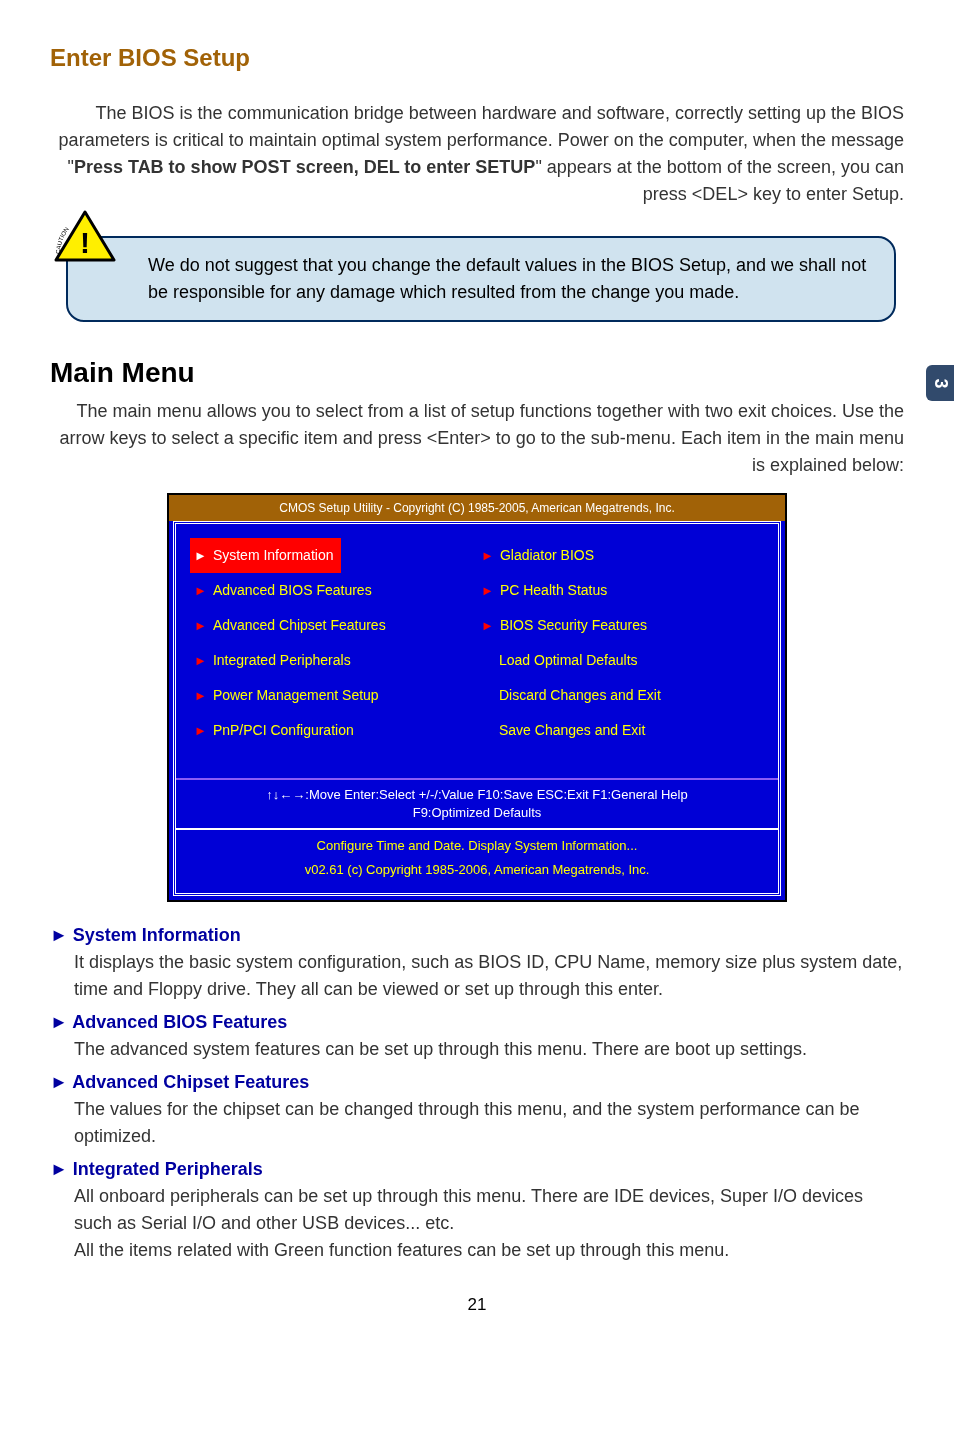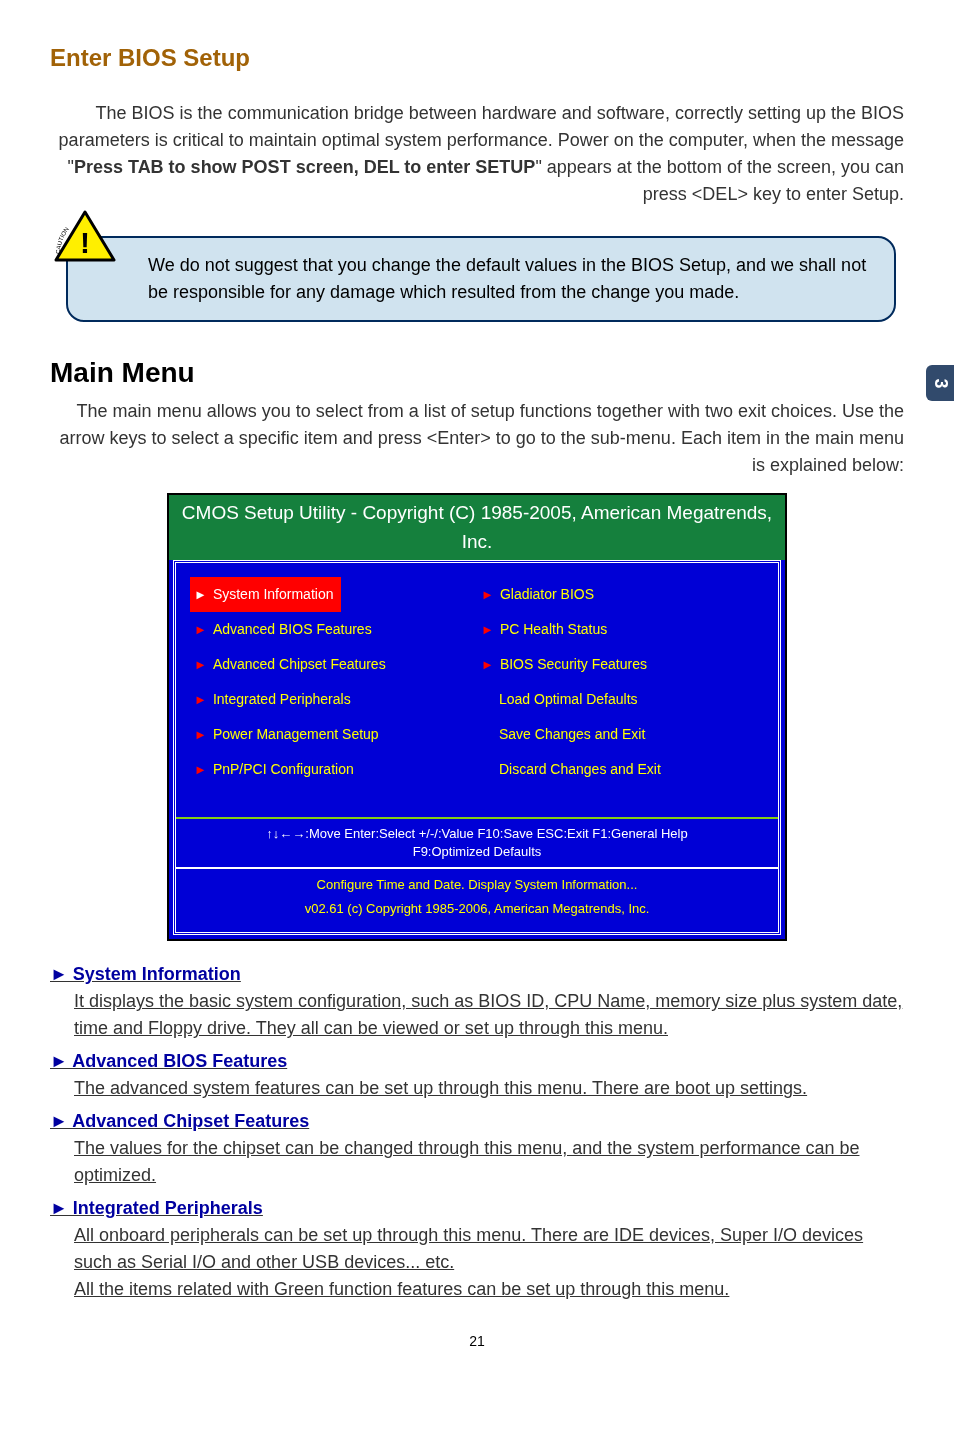--- a/index.html
+++ b/index.html
@@ -63,24 +63,24 @@
       transform-origin: center;
     }
     .page-tab span { transform: rotate(90deg); display: inline-block; }
     .bios-box {
       width: 620px;
       margin: 14px auto 20px auto;
       background: #0000d6;
       border: 2px solid #000;
     }
     .bios-titlebar {
-      background: #15803d;
+      background: #a16207;
       color: #fff;
       text-align: center;
-      font-size: 19px;
+      font-size: 12px;
       padding: 4px 0;
     }
     .bios-inner {
       border: 3px double #fff;
       margin: 0 4px 4px 4px;
       background: #0000d6;
     }
     .bios-columns {
       display: flex;
       padding: 14px 14px 30px 14px;
@@ -97,51 +97,51 @@
     .bios-item .arrow { color: #ff0000; font-size: 13px; }
     .bios-item.selected {
       background: #ff0000;
       color: #ffffff;
       display: inline-flex;
       padding-right: 8px;
     }
     .bios-item.selected .arrow { color: #fff; }
     .bios-item.noarrow { padding-left: 22px; }
     .bios-help {
-      border-top: 2px solid #84cc16;
+      border-top: 2px solid #8b5cf6;
       border-bottom: 2px solid #fff;
       padding: 6px 10px;
       text-align: center;
       color: #fff;
       font-size: 13px;
       line-height: 1.4;
     }
     .bios-footer {
       color: #ffff00;
       font-size: 13px;
       text-align: center;
       padding: 4px 4px 12px 4px;
       line-height: 1.8;
     }
-    .explain-block { margin-top: 6px; text-decoration: underline; }
+    .explain-block { margin-top: 6px; }
     .explain-title {
       color: #0000a0;
       font-weight: bold;
       font-size: 18px;
       margin-top: 6px;
     }
     .explain-body {
       color: #333;
       font-size: 18px;
       padding-left: 24px;
       line-height: 1.5;
     }
     .page-number {
       text-align: center;
-      font-size: 14px;
+      font-size: 17px;
       color: #000;
       margin-top: 28px;
     }
     b { font-weight: bold; }
   </style>
 </head>
 <body>
 
 <div class="page-tab">
     <span>3</span>
@@ -227,44 +227,44 @@
               <span>BIOS Security Features</span>
             </div>
           </div>
           <div>
             <div class="bios-item noarrow">
               <span>Load Optimal Defaults</span>
             </div>
           </div>
           <div>
             <div class="bios-item noarrow">
+              <span>Discard Changes and Exit</span>
+            </div>
+          </div>
+          <div>
+            <div class="bios-item noarrow">
               <span>Save Changes and Exit</span>
-            </div>
-          </div>
-          <div>
-            <div class="bios-item noarrow">
-              <span>Discard Changes and Exit</span>
             </div>
           </div>
         </div>
     </div>
     <div class="bios-help">
       <div>↑↓←→:Move  Enter:Select    +/-/:Value     F10:Save   ESC:Exit       F1:General Help</div>
       <div>F9:Optimized Defaults</div>
     </div>
     <div class="bios-footer">
       <div>Configure Time and Date.  Display System Information...</div>
       <div>v02.61   (c) Copyright 1985-2006, American Megatrends, Inc.</div>
     </div>
   </div>
 </div>
 
 <div class="explain-block" id="explain-list">
     <div class="explain-title">► System Information</div>
-    <div class="explain-body">It displays the basic system configuration, such as BIOS ID, CPU Name, memory size plus system date, time and Floppy drive. They all can be viewed or set up through this menu.</div>
+    <div class="explain-body">It displays the basic system configuration, such as BIOS ID, CPU Name, memory size plus system date, time and Floppy drive. They all can be viewed or set up through this enter.</div>
     <div class="explain-title">► Advanced BIOS Features</div>
     <div class="explain-body">The advanced system features can be set up through this menu. There are boot up settings.</div>
     <div class="explain-title">► Advanced Chipset Features</div>
     <div class="explain-body">The values for the chipset can be changed through this menu, and the system performance can be optimized.</div>
     <div class="explain-title">► Integrated Peripherals</div>
     <div class="explain-body">All onboard peripherals can be set up through this menu. There are IDE devices, Super I/O devices such as Serial I/O and other USB devices... etc.</div>
     <div class="explain-body">All the items related with Green function features can be set up through this menu.</div>
   </div>
 
 <div class="page-number">21</div>

